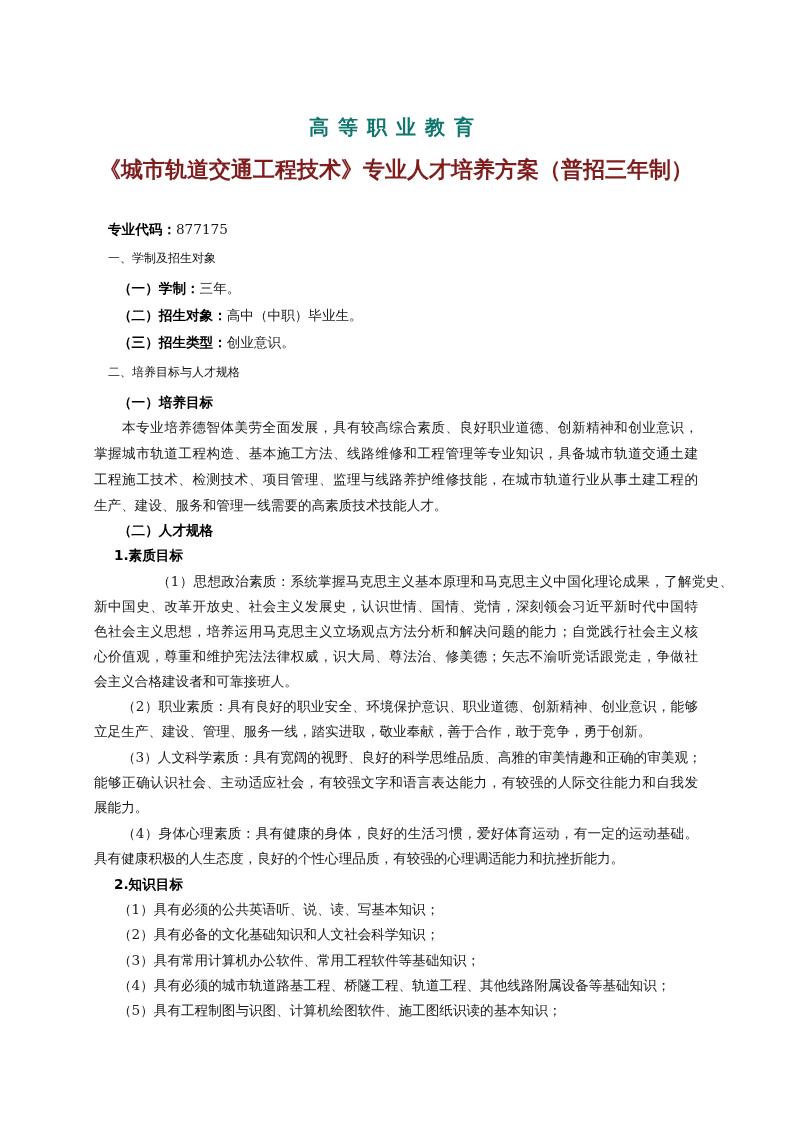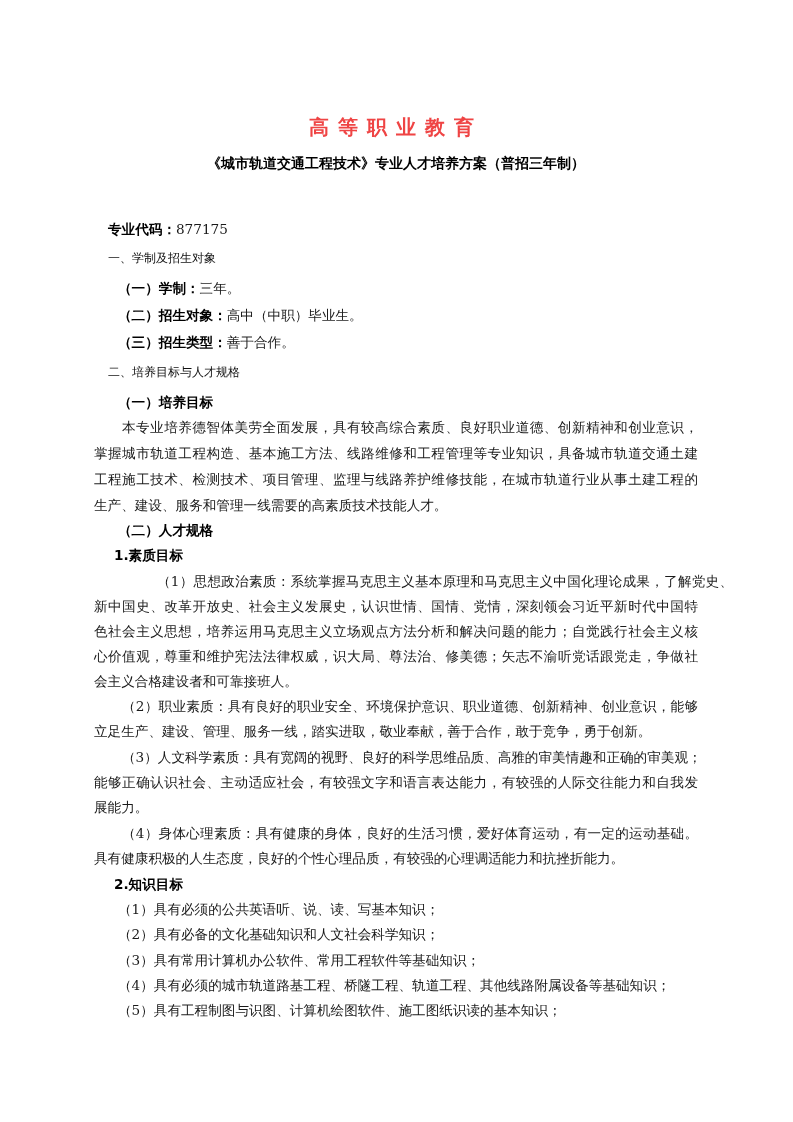--- a/index.html
+++ b/index.html
@@ -1,24 +1,24 @@
 <!DOCTYPE html>
 <html><head>
 <meta charset="utf-8">
 <style>
   html, body { margin: 0; padding: 0; background: #ffffff; }
   body { width: 793px; height: 1122px; position: relative; overflow: hidden;
          font-family: "DejaVu Serif", "Liberation Serif", serif; color: #1a1a1a; }
   .page { position: absolute; left: 94px; top: 0; width: 604px; }
   .title1 { position: absolute; left: 0; width: 604px; top: 114px; text-align: center;
             font-family: "DejaVu Sans", "Liberation Sans", sans-serif; font-weight: bold;
-            font-size: 20px; letter-spacing: 9px; color: #ef4444; }
+            font-size: 20px; letter-spacing: 9px; color: #0f766e; }
   .title2 { position: absolute; left: -10px; width: 624px; top: 155px; text-align: center;
             font-family: "DejaVu Sans", "Liberation Sans", sans-serif; font-weight: bold;
-            font-size: 14px; letter-spacing: 0px; color: #000000; white-space: nowrap; }
+            font-size: 22px; letter-spacing: 0px; color: #7f1d1d; white-space: nowrap; }
   .ln { position: absolute; left: 0; width: 604px; font-size: 13.6px; line-height: 24px;
         white-space: nowrap; }
   .b { font-family: "DejaVu Sans", "Liberation Sans", sans-serif; font-weight: bold; color: #000; }
   .h1 { font-family: "DejaVu Sans", "Liberation Sans", sans-serif; font-size: 12px; color: #111; }
   .ind1 { left: 14px; }
   .ind2 { left: 24px; }
   .just { text-align: justify; text-align-last: justify; }
 </style>
 </head>
 <body>
@@ -33,21 +33,21 @@
 
   <div class="ln ind1 h1" style="top:246px">一、学制及招生对象</div>
 
   <div class="ln ind2" style="top:276px">
     <span class="b">（一）学制：</span><span>三年。</span>
   </div>
   <div class="ln ind2" style="top:303px">
     <span class="b">（二）招生对象：</span><span>高中（中职）毕业生。</span>
   </div>
   <div class="ln ind2" style="top:330px">
-    <span class="b">（三）招生类型：</span><span>善于合作。</span>
+    <span class="b">（三）招生类型：</span><span>创业意识。</span>
   </div>
 
   <div class="ln ind1 h1" style="top:360px">二、培养目标与人才规格</div>
   <div class="ln ind2 b" style="top:390px">（一）培养目标</div>
 
   <div class="ln just" style="top:415px; left:28px; width:576px;">本专业培养德智体美劳全面发展，具有较高综合素质、良好职业道德、创新精神和创业意识，</div>
   <div class="ln just" style="top:441px">掌握城市轨道工程构造、基本施工方法、线路维修和工程管理等专业知识，具备城市轨道交通土建</div>
   <div class="ln just" style="top:467px">工程施工技术、检测技术、项目管理、监理与线路养护维修技能，在城市轨道行业从事土建工程的</div>
   <div class="ln" style="top:493px">生产、建设、服务和管理一线需要的高素质技术技能人才。</div>
 

